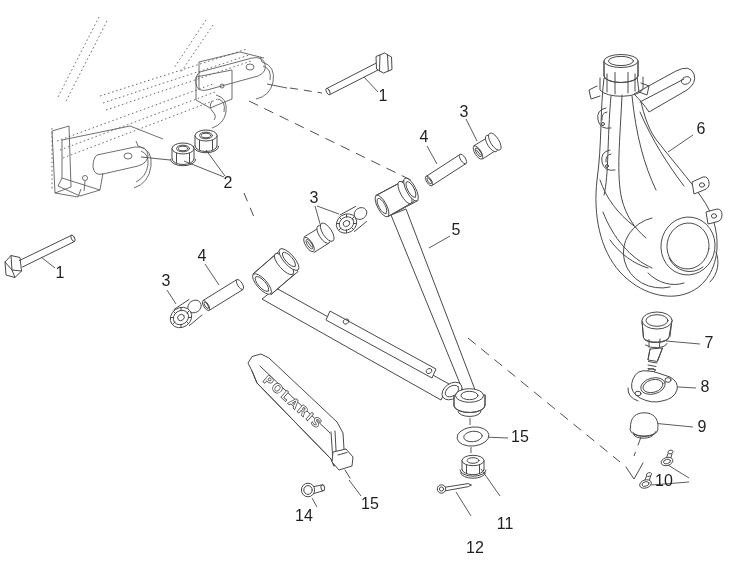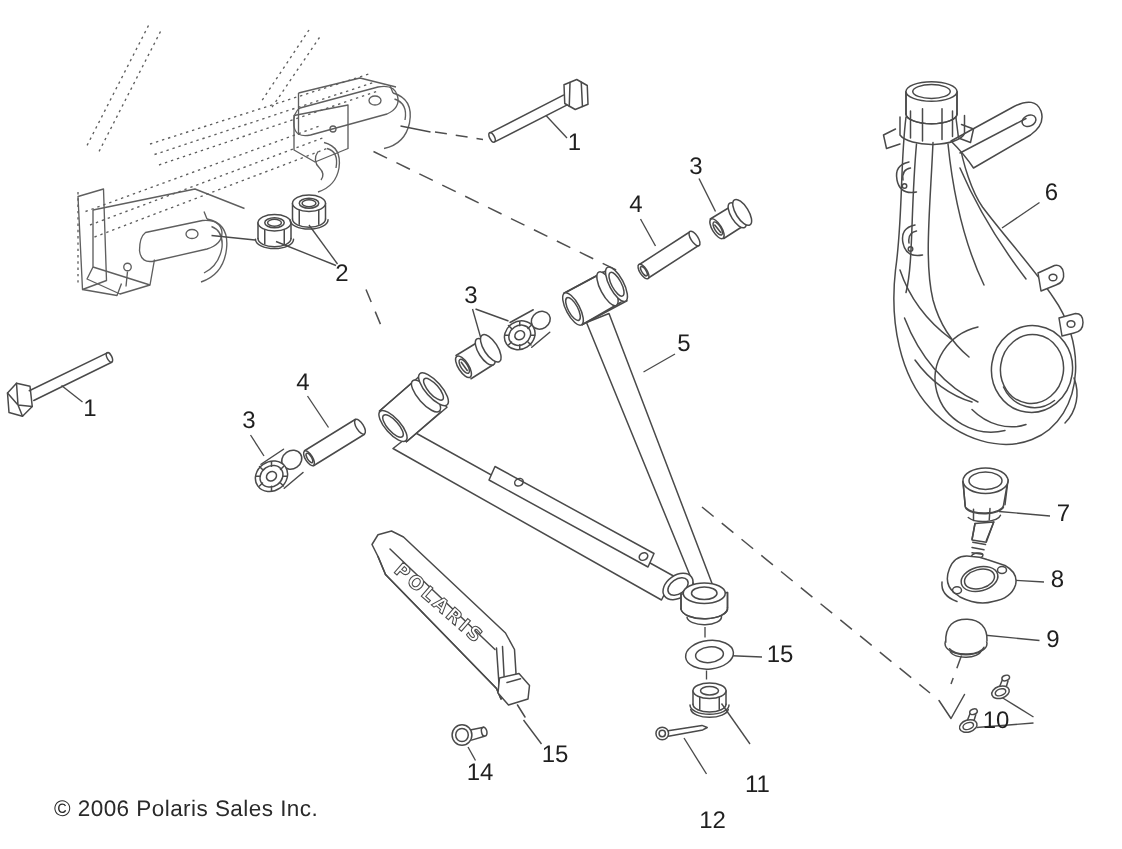--- a/index.html
+++ b/index.html
@@ -378,18 +378,17 @@
 <span class="callout" style="left:202px;top:256px">4</span>
 <span class="callout" style="left:456px;top:230px">5</span>
 <span class="callout" style="left:701px;top:129px">6</span>
 <span class="callout" style="left:709px;top:343px">7</span>
 <span class="callout" style="left:705px;top:387px">8</span>
 <span class="callout" style="left:702px;top:427px">9</span>
 <span class="callout" style="left:664px;top:481px">10</span>
 <span class="callout" style="left:505px;top:524px">11</span>
 <span class="callout" style="left:475px;top:548px">12</span>
 <span class="callout" style="left:370px;top:504px">15</span>
-<span class="callout" style="left:320px;top:516px">14</span>
+<span class="callout" style="left:304px;top:516px">14</span>
 <span class="callout" style="left:520px;top:437px">15</span>
 
-<div id="copyright">© 2006 Polaris Sales Inc.</div>
 
 </div>
 
 </body></html>

